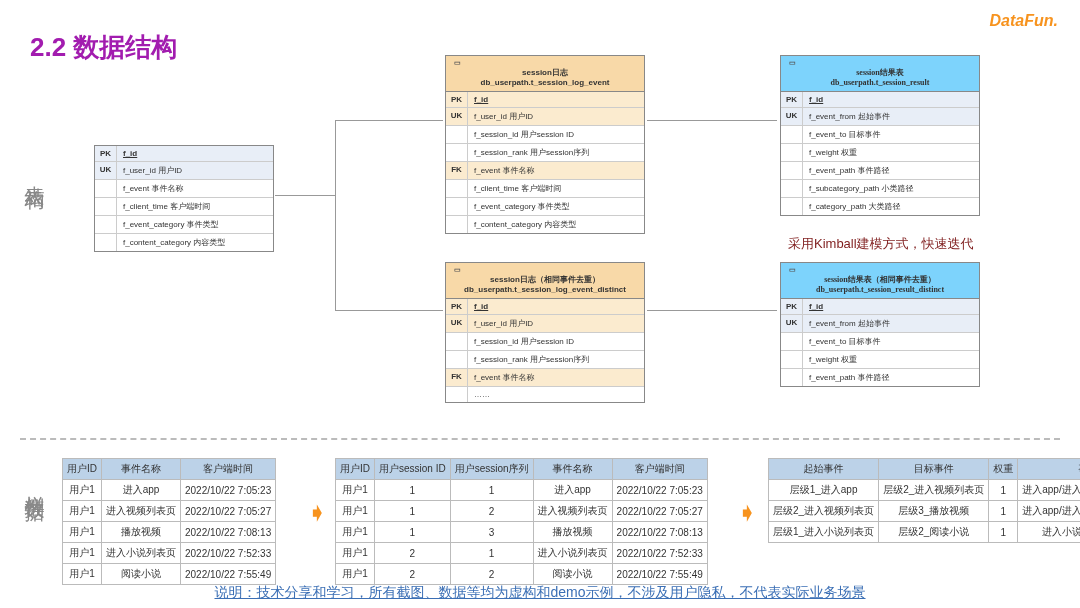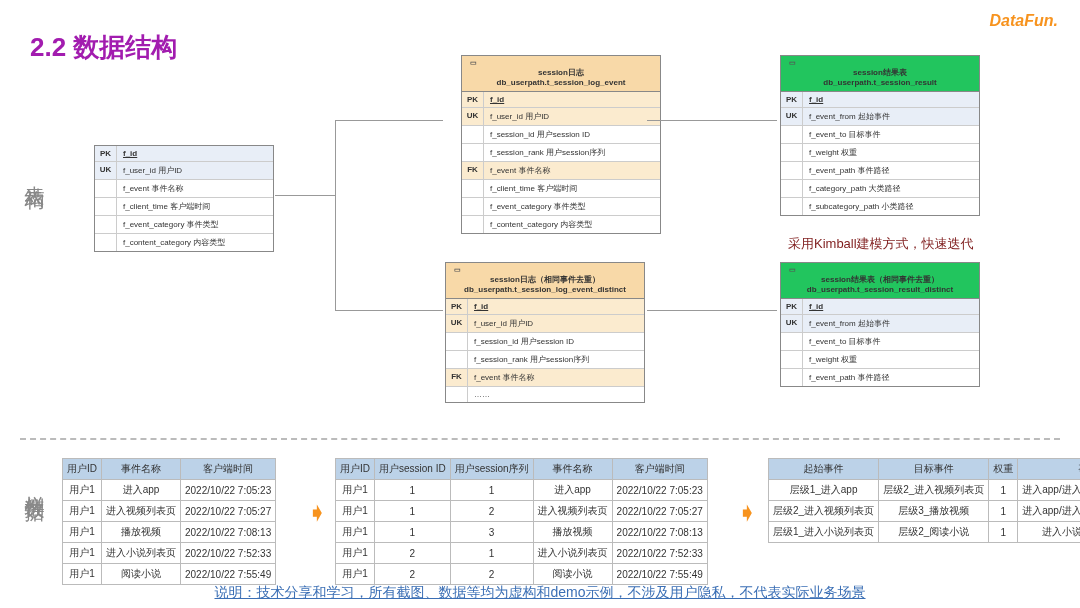--- a/index.html
+++ b/index.html
@@ -11,21 +11,21 @@
   .side2 { top: 480px; }
 
   
   .ent { position: absolute; border: 1px solid #888; background: #fff; font-size: 8px; }
   .ent-title { text-align: center; padding: 3px 4px; font-weight: bold; line-height: 1.2; border-bottom: 1px solid #888; }
   .ent-row { display: flex; border-top: 1px solid #ccc; }
   .ent-row:first-of-type { border-top: none; }
   .ent-k { width: 22px; text-align: center; padding: 3px 2px; border-right: 1px solid #ccc; font-weight: bold; }
   .ent-v { flex: 1; padding: 3px 6px; }
   .ent-body { }
-  .ent-blue .ent-title { background: #22c55e; }
+  .ent-blue .ent-title { background: #7dd3fc; font-family: Liberation Serif, serif; }
   .ent-blue .pk, .ent-blue .uk { background: #e8eef7; }
   .ent-orange .ent-title { background: #f8d9a8; }
   .ent-orange .pk, .ent-orange .uk, .ent-orange .fk { background: #fbebcf; }
   .kimball { position: absolute; font-size: 13px; font-weight: normal; color: #7f1d1d; }
 
   
   .line { position: absolute; background: #999; }
   .arrow-big { position: absolute; font-size: 22px; color: #f7931e; font-weight: bold;}
 
   
@@ -71,21 +71,21 @@
         <div class="ent-k"></div>
         <div class="ent-v">f_event_category 事件类型</div>
       </div>
       <div class="ent-row">
         <div class="ent-k"></div>
         <div class="ent-v">f_content_category 内容类型</div>
       </div>
     </div>
   </div>
 
-<div class="ent ent-orange" id="ent-slog" style="top:55px; left:445px; width:200px;margin-left:16px;">
+<div class="ent ent-orange" id="ent-slog" style="top:55px; left:445px; width:200px;">
     <div class="ent-title">
       <span class="hdr-icon">▭</span>
       <div>session日志</div>
       <div>db_userpath.t_session_log_event</div>
     </div>
     <div class="ent-body">
       <div class="ent-row pk">
         <div class="ent-k">PK</div>
         <div class="ent-v" style="text-decoration: underline; font-weight: bold;">f_id</div>
       </div>
@@ -142,25 +142,25 @@
       <div class="ent-row">
         <div class="ent-k"></div>
         <div class="ent-v">f_weight 权重</div>
       </div>
       <div class="ent-row">
         <div class="ent-k"></div>
         <div class="ent-v">f_event_path 事件路径</div>
       </div>
       <div class="ent-row">
         <div class="ent-k"></div>
+        <div class="ent-v">f_subcategory_path 小类路径</div>
+      </div>
+      <div class="ent-row">
+        <div class="ent-k"></div>
         <div class="ent-v">f_category_path 大类路径</div>
-      </div>
-      <div class="ent-row">
-        <div class="ent-k"></div>
-        <div class="ent-v">f_subcategory_path 小类路径</div>
       </div>
     </div>
   </div>
 
 <div class="ent ent-orange" id="ent-slogd" style="top:262px; left:445px; width:200px;">
     <div class="ent-title">
       <span class="hdr-icon">▭</span>
       <div>session日志（相同事件去重）</div>
       <div>db_userpath.t_session_log_event_distinct</div>
     </div>

